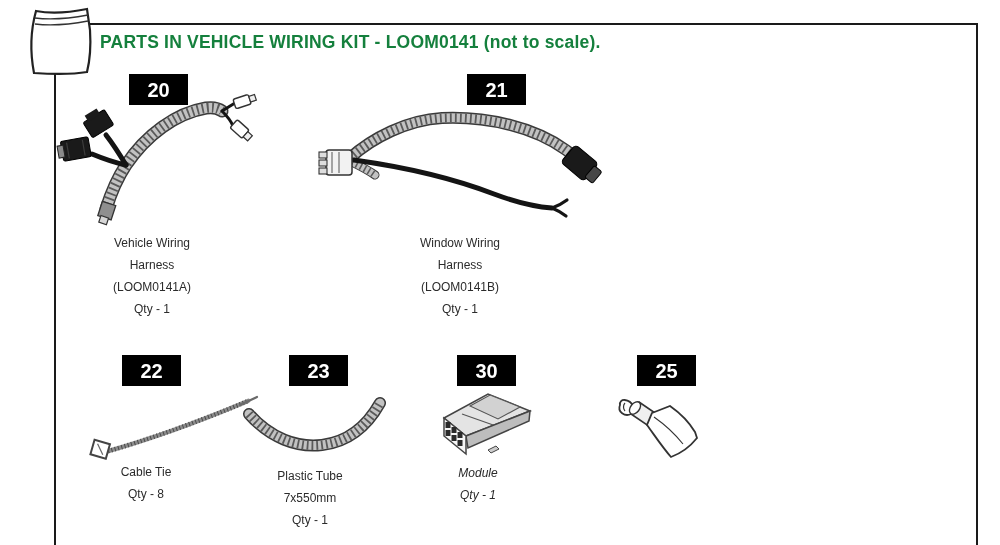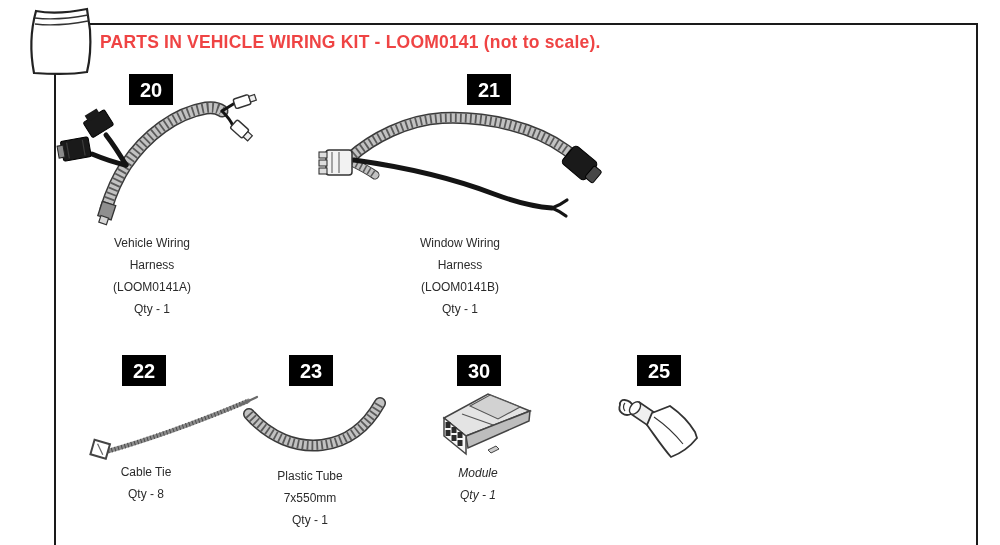--- a/index.html
+++ b/index.html
@@ -3,24 +3,24 @@
 <meta charset="utf-8">
 <style>
   html,body{margin:0;padding:0;background:#ffffff;}
   .canvas{
     position:relative;width:1000px;height:545px;background:#ffffff;overflow:hidden;
     font-family:"Liberation Sans","DejaVu Sans",sans-serif;color:#2b2b2b;
   }
   .frame{position:absolute;background:#1a1a1a;}
   .title{
     position:absolute;left:100px;top:32px;font-size:17.5px;font-weight:bold;
-    letter-spacing:.2px;color:#ef4444;white-space:nowrap;
+    letter-spacing:.2px;color:#15803d;white-space:nowrap;
   }
   .badge{
-    position:absolute;width:44px;height:31px;background:#000000;
+    position:absolute;width:59px;height:31px;background:#000000;
     display:flex;align-items:center;justify-content:center;
   }
   .badge span{color:#ffffff;font-size:20px;font-weight:bold;line-height:1;}
   .part-label{
     position:absolute;width:200px;text-align:center;font-size:12px;line-height:22px;
     white-space:pre-line;color:#2b2b2b;
   }
   svg{position:absolute;overflow:visible;}
   .tube-edge{fill:none;stroke:#3a3a3a;stroke-linecap:round;}
   .tube-fill{fill:none;stroke:#c2c2c2;stroke-linecap:round;}

